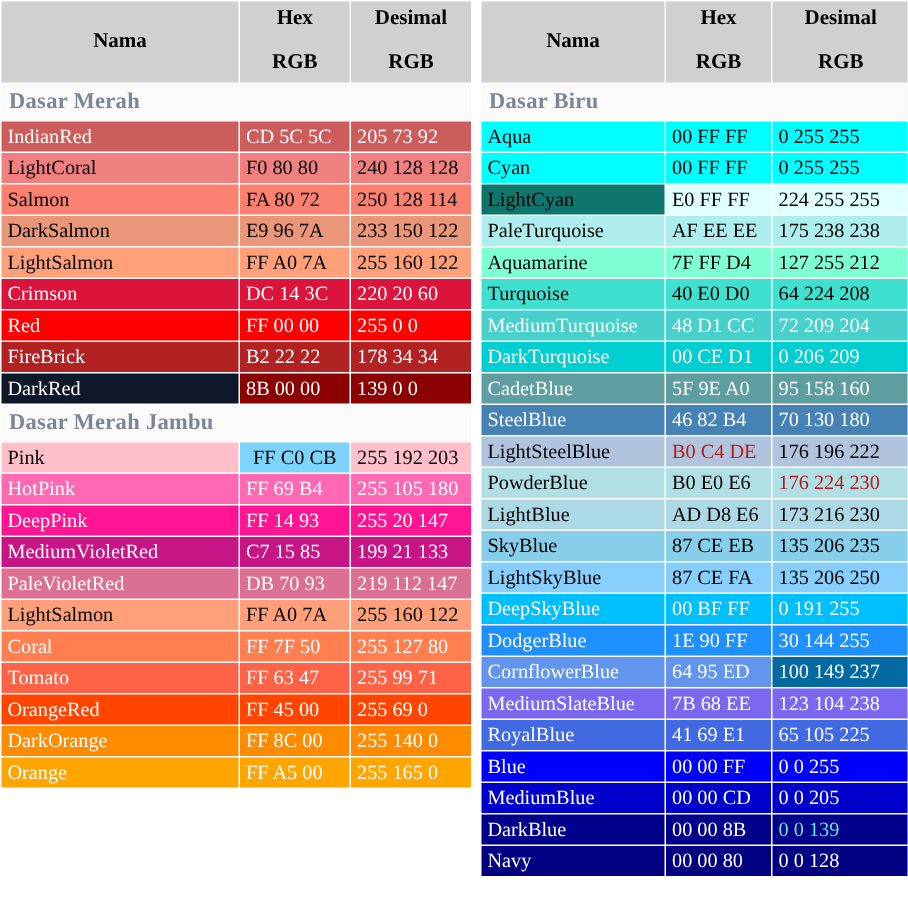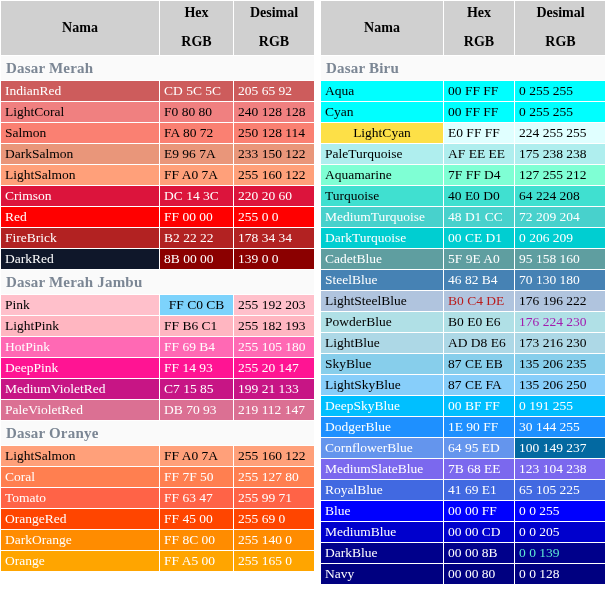--- a/index.html
+++ b/index.html
@@ -108,21 +108,21 @@
           </th>
         </tr>
       </thead>
       <tbody>
           <tr class="section">
             <td colspan="3">Dasar Merah</td>
           </tr>
           <tr>
             <td class="nm" style="background-color: rgb(205, 92, 92); color: rgb(255, 255, 255);">IndianRed</td>
             <td class="hx" style="background-color: rgb(205, 92, 92); color: rgb(255, 255, 255);">CD 5C 5C</td>
-            <td class="dc" style="background-color: rgb(205, 92, 92); color: rgb(255, 255, 255);">205 65 92</td>
+            <td class="dc" style="background-color: rgb(205, 92, 92); color: rgb(255, 255, 255);">205 73 92</td>
           </tr>
           <tr>
             <td class="nm" style="background-color: rgb(240, 128, 128); color: rgb(0, 0, 0);">LightCoral</td>
             <td class="hx" style="background-color: rgb(240, 128, 128); color: rgb(0, 0, 0);">F0 80 80</td>
             <td class="dc" style="background-color: rgb(240, 128, 128); color: rgb(0, 0, 0);">240 128 128</td>
           </tr>
           <tr>
             <td class="nm" style="background-color: rgb(250, 128, 114); color: rgb(0, 0, 0);">Salmon</td>
             <td class="hx" style="background-color: rgb(250, 128, 114); color: rgb(0, 0, 0);">FA 80 72</td>
             <td class="dc" style="background-color: rgb(250, 128, 114); color: rgb(0, 0, 0);">250 128 114</td>
@@ -159,46 +159,38 @@
           </tr>
           <tr class="section">
             <td colspan="3">Dasar Merah Jambu</td>
           </tr>
           <tr>
             <td class="nm" style="background-color: rgb(255, 192, 203); color: rgb(0, 0, 0);">Pink</td>
             <td class="hx" style="background-color: #7dd3fc; color: rgb(0, 0, 0); text-align: center;">FF C0 CB</td>
             <td class="dc" style="background-color: rgb(255, 192, 203); color: rgb(0, 0, 0);">255 192 203</td>
           </tr>
           <tr>
-            <td class="nm" style="background-color: rgb(255, 182, 193); color: rgb(0, 0, 0);">LightPink</td>
-            <td class="hx" style="background-color: rgb(255, 182, 193); color: rgb(0, 0, 0);">FF B6 C1</td>
-            <td class="dc" style="background-color: rgb(255, 182, 193); color: rgb(0, 0, 0);">255 182 193</td>
-          </tr>
-          <tr>
             <td class="nm" style="background-color: rgb(255, 105, 180); color: rgb(255, 255, 255);">HotPink</td>
             <td class="hx" style="background-color: rgb(255, 105, 180); color: rgb(255, 255, 255);">FF 69 B4</td>
             <td class="dc" style="background-color: rgb(255, 105, 180); color: rgb(255, 255, 255);">255 105 180</td>
           </tr>
           <tr>
             <td class="nm" style="background-color: rgb(255, 20, 147); color: rgb(255, 255, 255);">DeepPink</td>
             <td class="hx" style="background-color: rgb(255, 20, 147); color: rgb(255, 255, 255);">FF 14 93</td>
             <td class="dc" style="background-color: rgb(255, 20, 147); color: rgb(255, 255, 255);">255 20 147</td>
           </tr>
           <tr>
             <td class="nm" style="background-color: rgb(199, 21, 133); color: rgb(255, 255, 255);">MediumVioletRed</td>
             <td class="hx" style="background-color: rgb(199, 21, 133); color: rgb(255, 255, 255);">C7 15 85</td>
             <td class="dc" style="background-color: rgb(199, 21, 133); color: rgb(255, 255, 255);">199 21 133</td>
           </tr>
           <tr>
             <td class="nm" style="background-color: rgb(219, 112, 147); color: rgb(255, 255, 255);">PaleVioletRed</td>
             <td class="hx" style="background-color: rgb(219, 112, 147); color: rgb(255, 255, 255);">DB 70 93</td>
             <td class="dc" style="background-color: rgb(219, 112, 147); color: rgb(255, 255, 255);">219 112 147</td>
-          </tr>
-          <tr class="section">
-            <td colspan="3">Dasar Oranye</td>
           </tr>
           <tr>
             <td class="nm" style="background-color: rgb(255, 160, 122); color: rgb(0, 0, 0);">LightSalmon</td>
             <td class="hx" style="background-color: rgb(255, 160, 122); color: rgb(0, 0, 0);">FF A0 7A</td>
             <td class="dc" style="background-color: rgb(255, 160, 122); color: rgb(0, 0, 0);">255 160 122</td>
           </tr>
           <tr>
             <td class="nm" style="background-color: rgb(255, 127, 80); color: rgb(255, 255, 255);">Coral</td>
             <td class="hx" style="background-color: rgb(255, 127, 80); color: rgb(255, 255, 255);">FF 7F 50</td>
             <td class="dc" style="background-color: rgb(255, 127, 80); color: rgb(255, 255, 255);">255 127 80</td>
@@ -257,21 +249,21 @@
             <td class="nm" style="background-color: rgb(0, 255, 255); color: rgb(0, 0, 0);">Aqua</td>
             <td class="hx" style="background-color: rgb(0, 255, 255); color: rgb(0, 0, 0);">00 FF FF</td>
             <td class="dc" style="background-color: rgb(0, 255, 255); color: rgb(0, 0, 0);">0 255 255</td>
           </tr>
           <tr>
             <td class="nm" style="background-color: rgb(0, 255, 255); color: rgb(0, 0, 0);">Cyan</td>
             <td class="hx" style="background-color: rgb(0, 255, 255); color: rgb(0, 0, 0);">00 FF FF</td>
             <td class="dc" style="background-color: rgb(0, 255, 255); color: rgb(0, 0, 0);">0 255 255</td>
           </tr>
           <tr>
-            <td class="nm" style="background-color: #fde047; color: rgb(0, 0, 0); text-align: center;">LightCyan</td>
+            <td class="nm" style="background-color: #0f766e; color: rgb(0, 0, 0);">LightCyan</td>
             <td class="hx" style="background-color: rgb(224, 255, 255); color: rgb(0, 0, 0);">E0 FF FF</td>
             <td class="dc" style="background-color: rgb(224, 255, 255); color: rgb(0, 0, 0);">224 255 255</td>
           </tr>
           <tr>
             <td class="nm" style="background-color: rgb(175, 238, 238); color: rgb(0, 0, 0);">PaleTurquoise</td>
             <td class="hx" style="background-color: rgb(175, 238, 238); color: rgb(0, 0, 0);">AF EE EE</td>
             <td class="dc" style="background-color: rgb(175, 238, 238); color: rgb(0, 0, 0);">175 238 238</td>
           </tr>
           <tr>
             <td class="nm" style="background-color: rgb(127, 255, 212); color: rgb(0, 0, 0);">Aquamarine</td>
@@ -304,21 +296,21 @@
             <td class="dc" style="background-color: rgb(70, 130, 180); color: rgb(255, 255, 255);">70 130 180</td>
           </tr>
           <tr>
             <td class="nm" style="background-color: rgb(176, 196, 222); color: rgb(0, 0, 0);">LightSteelBlue</td>
             <td class="hx" style="background-color: rgb(176, 196, 222); color: #b91c1c;">B0 C4 DE</td>
             <td class="dc" style="background-color: rgb(176, 196, 222); color: rgb(0, 0, 0);">176 196 222</td>
           </tr>
           <tr>
             <td class="nm" style="background-color: rgb(176, 224, 230); color: rgb(0, 0, 0);">PowderBlue</td>
             <td class="hx" style="background-color: rgb(176, 224, 230); color: rgb(0, 0, 0);">B0 E0 E6</td>
-            <td class="dc" style="background-color: rgb(176, 224, 230); color: #a21caf;">176 224 230</td>
+            <td class="dc" style="background-color: rgb(176, 224, 230); color: #b91c1c;">176 224 230</td>
           </tr>
           <tr>
             <td class="nm" style="background-color: rgb(173, 216, 230); color: rgb(0, 0, 0);">LightBlue</td>
             <td class="hx" style="background-color: rgb(173, 216, 230); color: rgb(0, 0, 0);">AD D8 E6</td>
             <td class="dc" style="background-color: rgb(173, 216, 230); color: rgb(0, 0, 0);">173 216 230</td>
           </tr>
           <tr>
             <td class="nm" style="background-color: rgb(135, 206, 235); color: rgb(0, 0, 0);">SkyBlue</td>
             <td class="hx" style="background-color: rgb(135, 206, 235); color: rgb(0, 0, 0);">87 CE EB</td>
             <td class="dc" style="background-color: rgb(135, 206, 235); color: rgb(0, 0, 0);">135 206 235</td>

